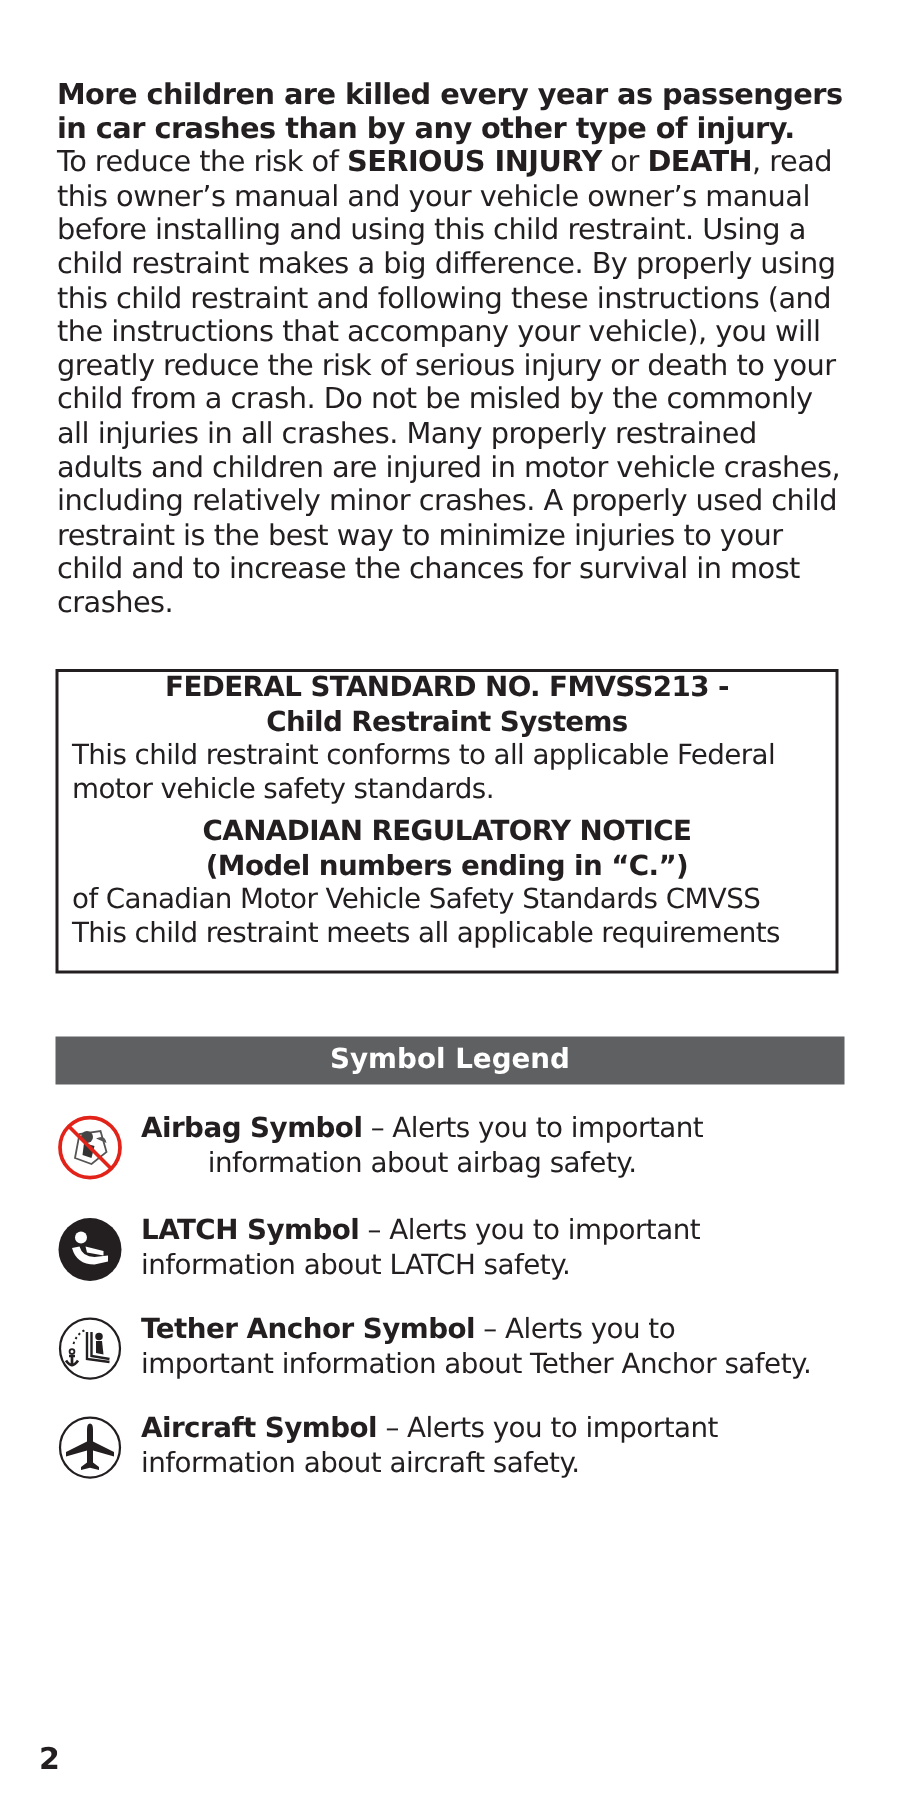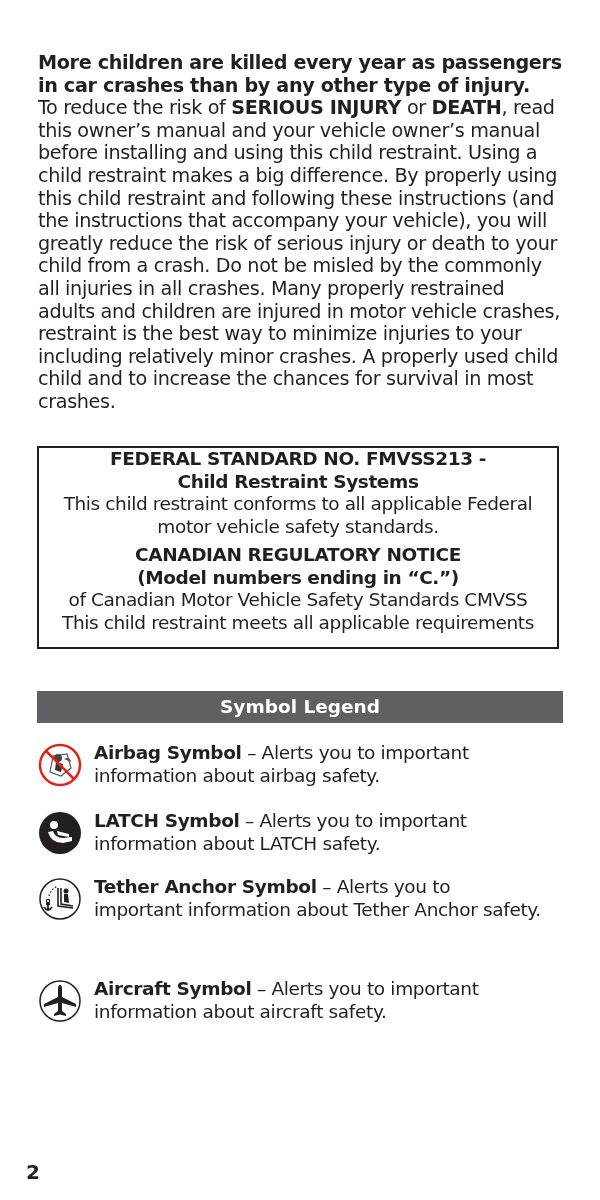--- a/index.html
+++ b/index.html
@@ -3,21 +3,21 @@
 <meta charset="utf-8">
 <style>
   html, body { margin:0; padding:0; background:#ffffff; }
   body { width:600px; height:1200px; position:relative; overflow:hidden;
          font-family:"DejaVu Sans", sans-serif; color:#231f20; }
   .intro { position:absolute; left:38px; top:36px; width:530px; font-size:19.2px; line-height:22.6px; letter-spacing:-0.35px;margin-top:16px; }
   .intro .line { display:block; white-space:nowrap; }
   b { font-weight:bold; }
   .notice { position:absolute; left:37px; top:446px; width:522px; height:203px; border:2px solid #231f20; box-sizing:border-box; padding:0 9px 0 9px; font-size:18.5px; line-height:22.5px; letter-spacing:-0.4px; }
   .notice .head { text-align:center; font-weight:bold; display:block; white-space:nowrap; }
-  .notice .line { display:block; white-space:nowrap;text-align:center; }
+  .notice .line { display:block; white-space:nowrap; }
   .notice .gap { height:6px; }
   .legend-bar { position:absolute; left:37px; top:691px; width:526px; height:32px; background:#5f6062; color:#ffffff; font-weight:bold; font-size:18.5px; text-align:center; line-height:32px; }
   .sym { position:absolute; left:37px; width:530px; height:48px; }
   .sym .ico { position:absolute; left:0; top:0; width:46px; height:46px; }
   .sym .txt { position:absolute; left:57px; top:0; font-size:18.5px; line-height:22.5px; letter-spacing:-0.35px; white-space:nowrap; }
   .pagenum { position:absolute; left:26px; top:1160px; font-weight:bold; font-size:20px; }
 </style>
 </head>
 <body>
 
@@ -27,41 +27,41 @@
   <span class="line"><span>To reduce the risk of </span><b>SERIOUS INJURY</b><span> or </span><b>DEATH</b><span>, read</span></span>
   <span class="line">this owner’s manual and your vehicle owner’s manual</span>
   <span class="line">before installing and using this child restraint. Using a</span>
   <span class="line">child restraint makes a big difference. By properly using</span>
   <span class="line">this child restraint and following these instructions (and</span>
   <span class="line">the instructions that accompany your vehicle), you will</span>
   <span class="line">greatly reduce the risk of serious injury or death to your</span>
   <span class="line">child from a crash. Do not be misled by the commonly</span>
   <span class="line">all injuries in all crashes. Many properly restrained</span>
   <span class="line">adults and children are injured in motor vehicle crashes,</span>
+  <span class="line">including relatively minor crashes. A properly used child</span>
   <span class="line">restraint is the best way to minimize injuries to your</span>
-  <span class="line">including relatively minor crashes. A properly used child</span>
   <span class="line">child and to increase the chances for survival in most</span>
   <span class="line">crashes.</span>
 </div>
 
 <div class="notice">
   <span class="head">FEDERAL STANDARD NO. FMVSS213 -</span>
   <span class="head">Child Restraint Systems</span>
   <span class="line">This child restraint conforms to all applicable Federal</span>
   <span class="line">motor vehicle safety standards.</span>
   <div class="gap"></div>
   <span class="head">CANADIAN REGULATORY NOTICE</span>
   <span class="head">(Model numbers ending in “C.”)</span>
   <span class="line">of Canadian Motor Vehicle Safety Standards CMVSS</span>
   <span class="line">This child restraint meets all applicable requirements</span>
 </div>
 
 <div class="legend-bar">Symbol Legend</div>
 
-<div class="sym" style="top:742px;">
+<div class="sym" style="top:742px;text-align:center;">
   <svg class="ico" viewBox="0 0 46 46">
     <circle cx="23" cy="23" r="20" fill="#fff" stroke="#e2231a" stroke-width="2.5"></circle>
     <path d="M13 30 L16 14 L30 12 L34 26 L24 34 Z" fill="none" stroke="#555" stroke-width="1.2"></path>
     <circle cx="21" cy="16" r="4" fill="#444"></circle>
     <path d="M19 20 L26 22 L24 30 L18 28 Z" fill="#333"></path>
     <path d="M27 17 Q33 14 34 20" fill="#555"></path>
     <line x1="9" y1="9" x2="37" y2="37" stroke="#e2231a" stroke-width="2.5"></line>
   </svg>
   <div class="txt">
     <div><b>Airbag Symbol</b><span> – </span><span>Alerts you to important</span></div>
@@ -91,21 +91,21 @@
     <path d="M21 12 L21 30 L36 32 M24 12 L24 28 L36 30" stroke="#231f20" stroke-width="1.6" fill="none"></path>
     <circle cx="29" cy="15" r="2.5" fill="#231f20"></circle>
     <path d="M27 18 L31 18 L32 27 L27 26 Z" fill="#231f20"></path>
   </svg>
   <div class="txt">
     <div><b>Tether Anchor Symbol</b><span> – </span><span>Alerts you to</span></div>
     <div>important information about Tether Anchor safety.</div>
   </div>
 </div>
 
-<div class="sym" style="top:942px;margin-top:36px;">
+<div class="sym" style="top:942px;">
   <svg class="ico" viewBox="0 0 46 46">
     <circle cx="23" cy="23" r="20" fill="#fff" stroke="#231f20" stroke-width="1.5"></circle>
     <path d="M23 7 Q25 7 25 11 L25 19 L39 26 L39 29 L25 25 L25 33 L29 36 L29 38 L23 36.5 L17 38 L17 36 L21 33 L21 25 L7 29 L7 26 L21 19 L21 11 Q21 7 23 7 Z" fill="#231f20"></path>
   </svg>
   <div class="txt">
     <div><b>Aircraft Symbol</b><span> – </span><span>Alerts you to important</span></div>
     <div>information about aircraft safety.</div>
   </div>
 </div>
 

